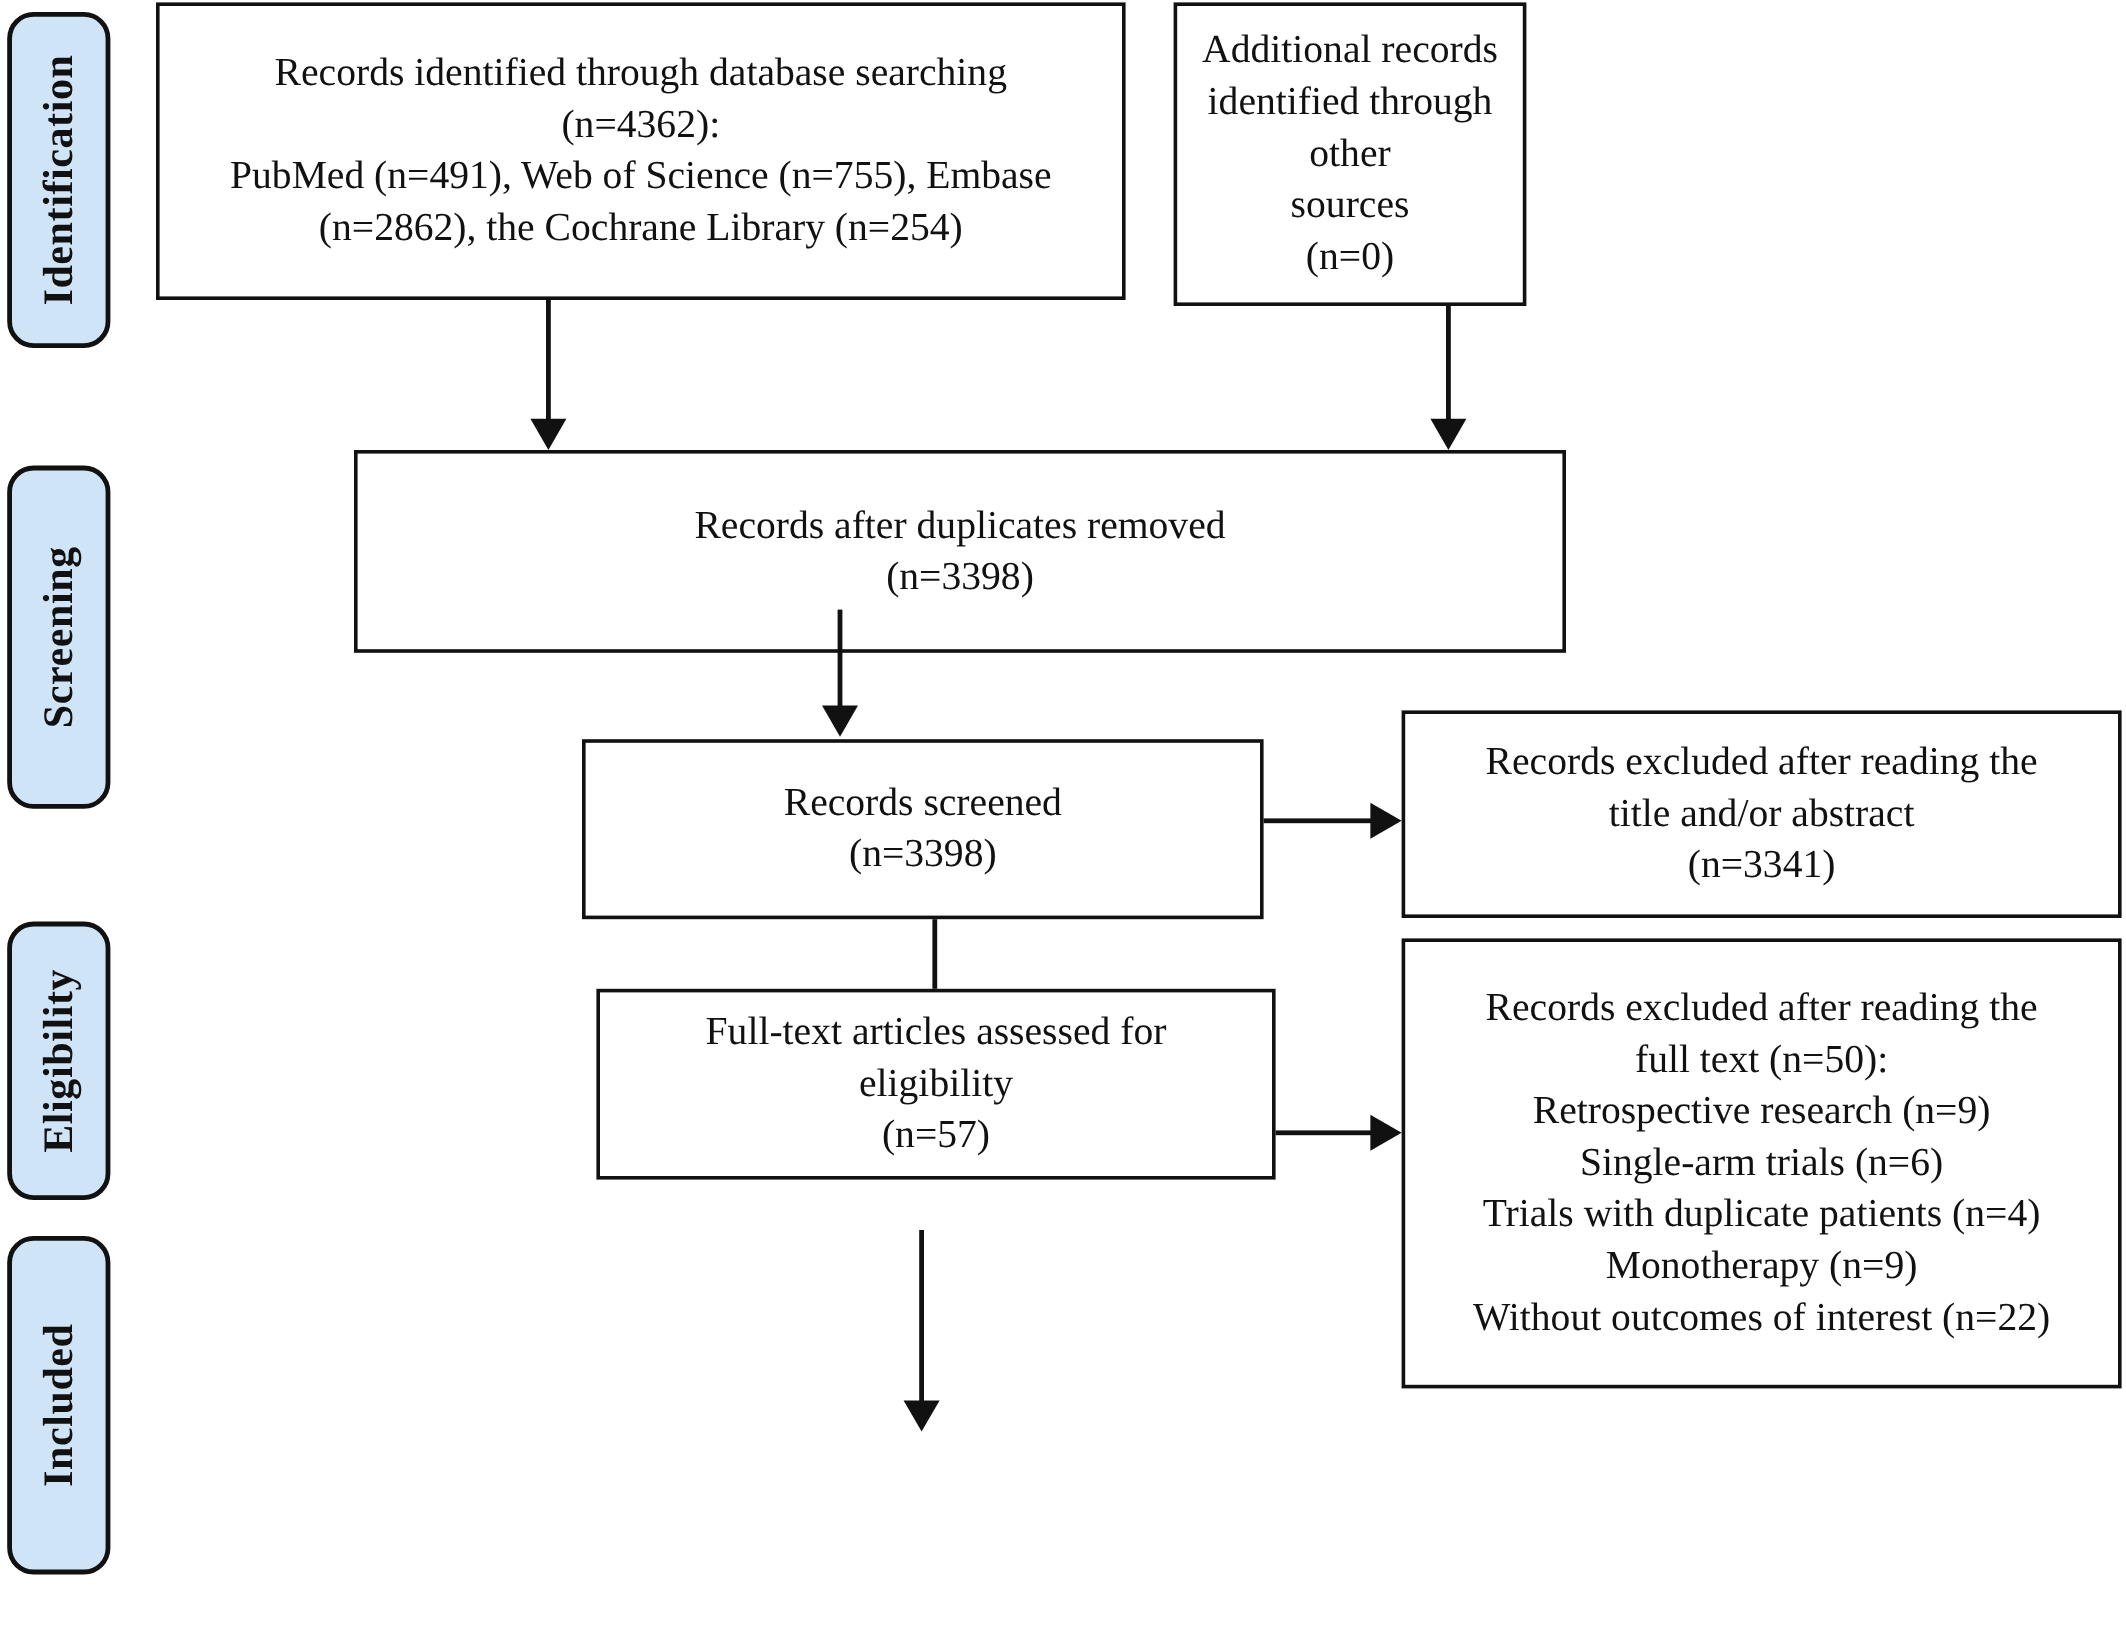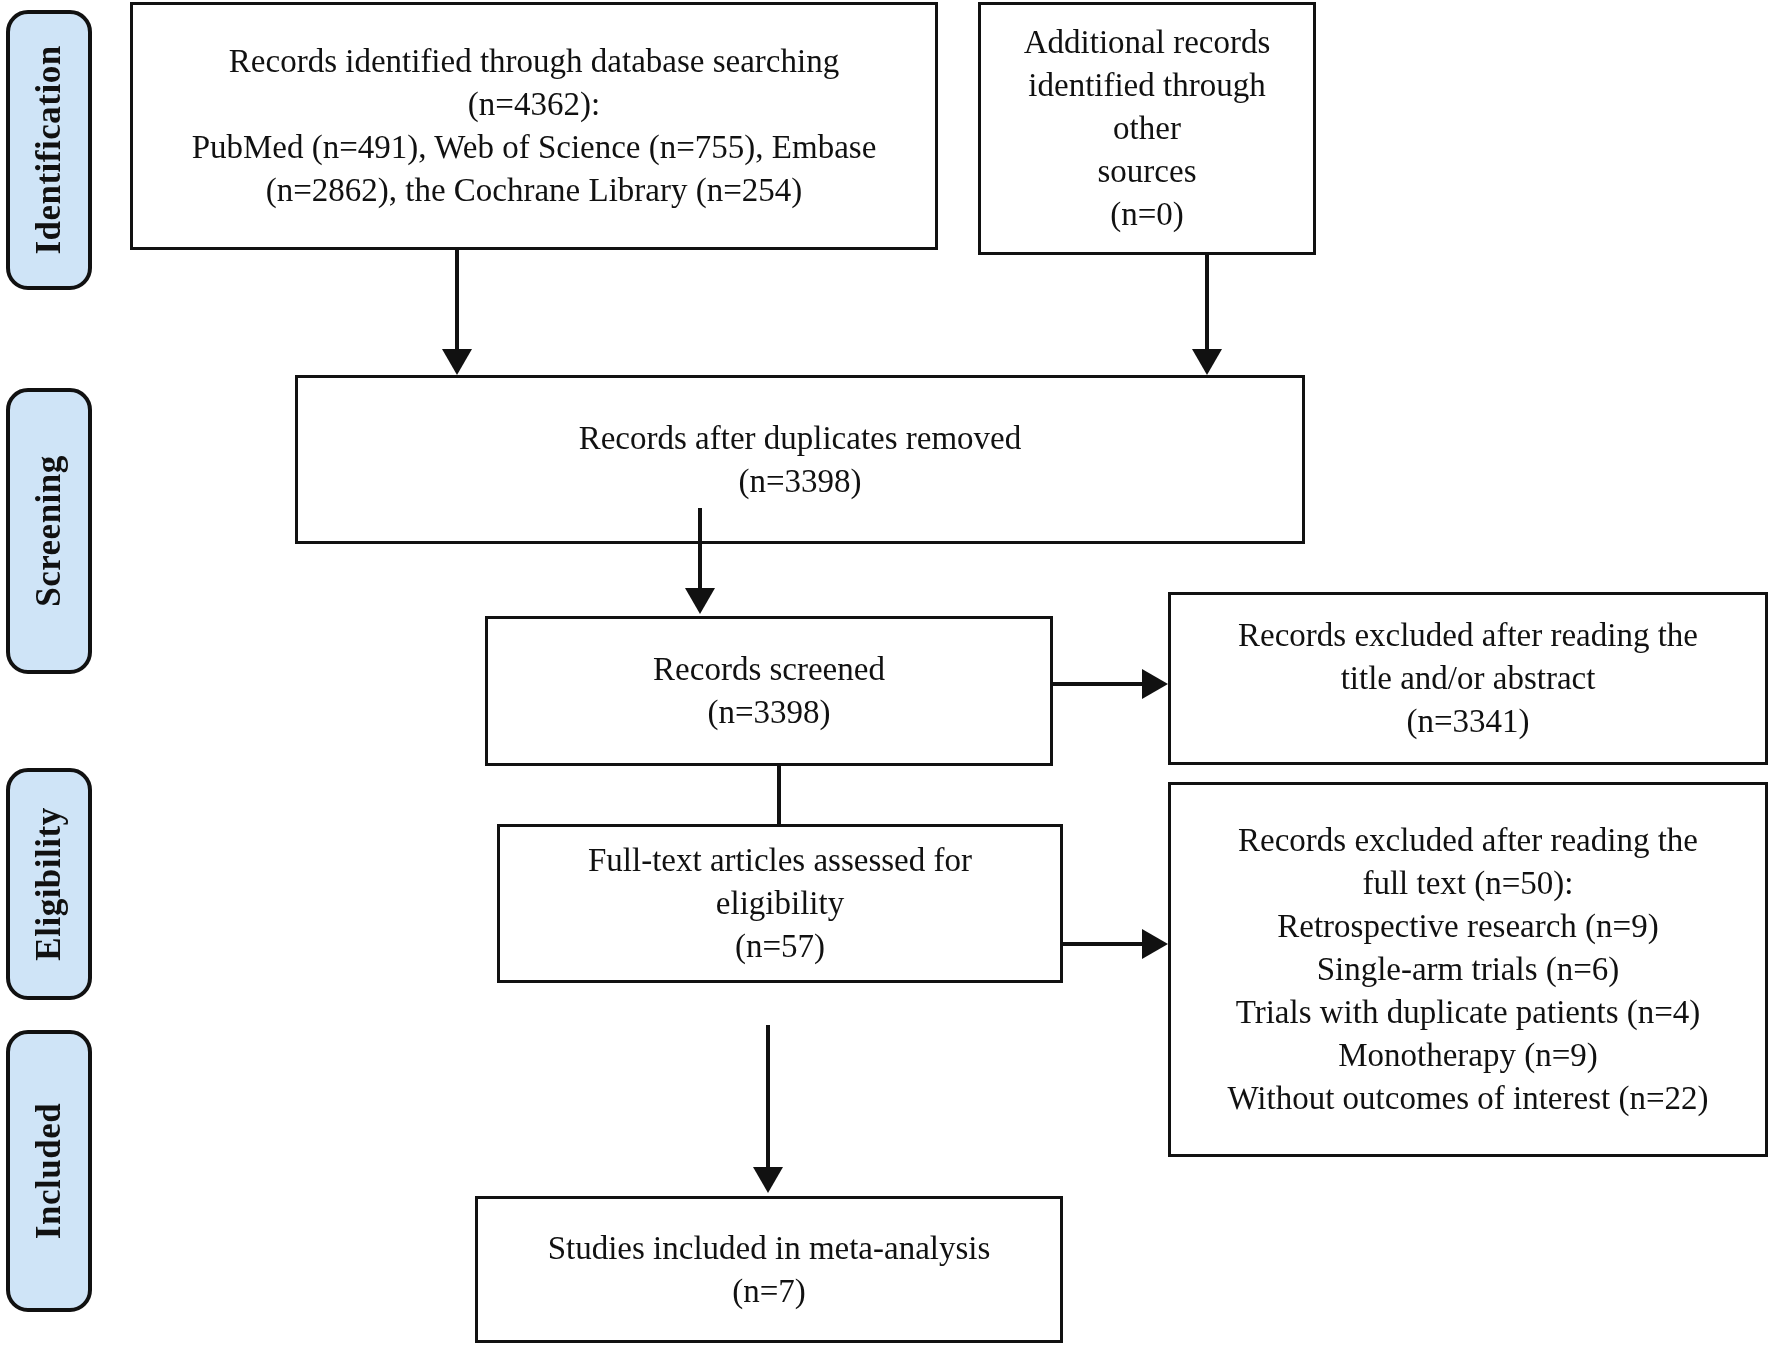--- a/index.html
+++ b/index.html
@@ -107,21 +107,21 @@
     <span class="stage-label">Included</span>
   </div>
 
   <div class="flow-box" style="left:130px; top:2px; width:808px; height:248px;">
     <span class="box-text">Records identified through database searching
 (n=4362):
 PubMed (n=491), Web of Science (n=755), Embase
 (n=2862), the Cochrane Library (n=254)</span>
   </div>
 
-  <div class="flow-box" style="left:978px; top:2px; width:338px; height:253px;">
+  <div class="flow-box" style="left:978px; top:2px; width:294px; height:253px;">
     <span class="box-text">Additional records
 identified through other
 sources
 (n=0)</span>
   </div>
 
   <div class="v-line" style="left:455px; top:250px; width:4px; height:103px;"></div>
   <div class="arrow-down" style="left:442px; top:349px;"></div>
 
   <div class="v-line" style="left:1205px; top:255px; width:4px; height:98px;"></div>
@@ -167,18 +167,14 @@
 Monotherapy (n=9)
 Without outcomes of interest (n=22)</span>
   </div>
 
   <div class="h-line" style="left:1063px; top:942px; width:82px; height:4px;"></div>
   <div class="arrow-right" style="left:1142px; top:929px;"></div>
 
   <div class="v-line" style="left:766px; top:1025px; width:4px; height:144px;"></div>
   <div class="arrow-down" style="left:753px; top:1167px;"></div>
 
-  <div class="flow-box" style="left:475px; top:1196px; width:588px; height:147px;">
-    <span class="box-text">Studies included in meta-analysis
-(n=7)</span>
-  </div>
 
 </div>
 
 </body></html>

